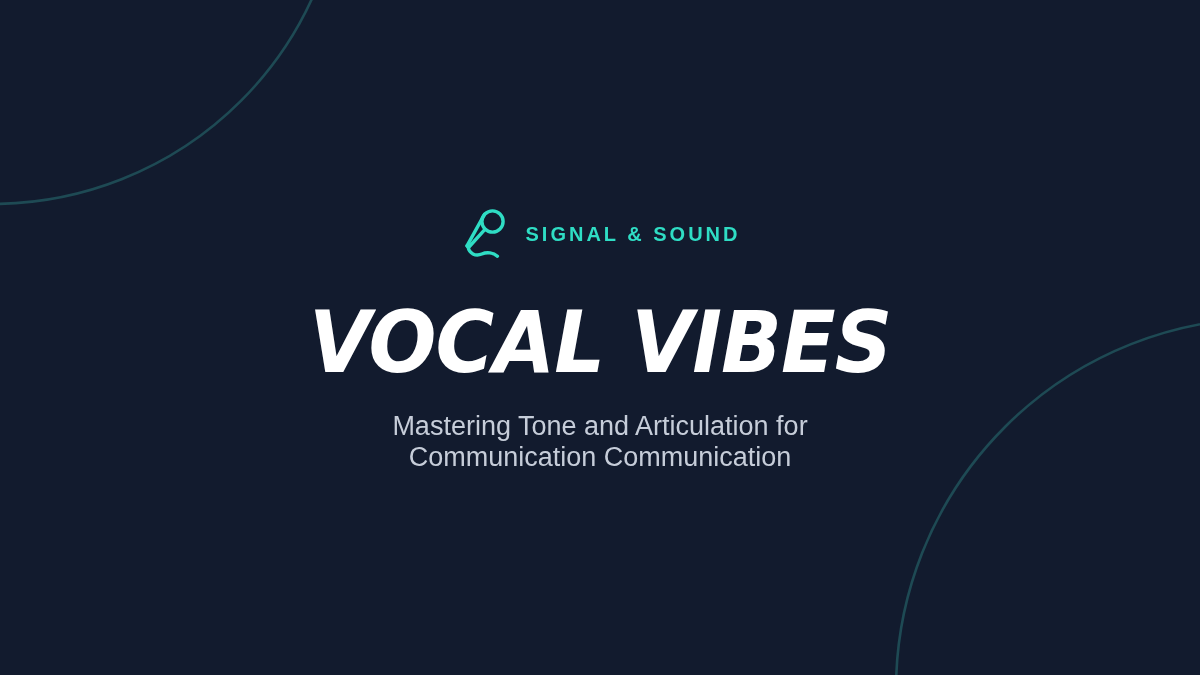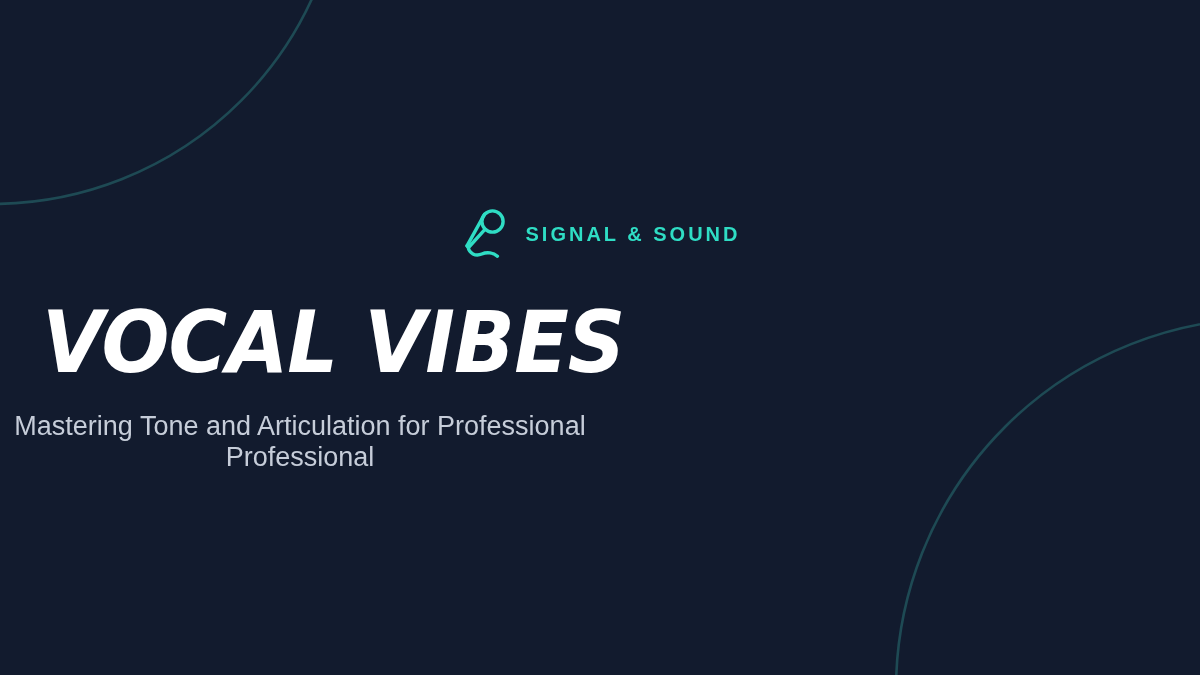--- a/index.html
+++ b/index.html
@@ -30,20 +30,21 @@
 
   
   #content {
     position: absolute;
     left: 0;
     top: 0;
     width: 1200px;
     height: 675px;
     display: flex;
     flex-direction: column;
+    align-items: center;
     justify-content: flex-start;
     padding-top: 205px;
     box-sizing: border-box;
   }
 
   
   .brand-lockup {
     display: flex;
     flex-direction: row;
     align-items: center;
@@ -125,16 +126,16 @@
           <path d="M8.0 40.6 C 9.0 47.6, 15.6 50.6, 21.8 48.0
                    C 27.0 45.8, 33.4 46.6, 37.4 50.2"></path>
         </g>
       </svg>
 
       <span class="brand-name">SIGNAL &amp; SOUND</span>
     </div>
 
     <h1 class="slide-title">VOCAL VIBES</h1>
 
-    <p class="slide-subtitle">Mastering Tone and Articulation for Professional Professional</p>
+    <p class="slide-subtitle">Mastering Tone and Articulation for Communication Communication</p>
 
   </div>
 </div>
 
 </body></html>

